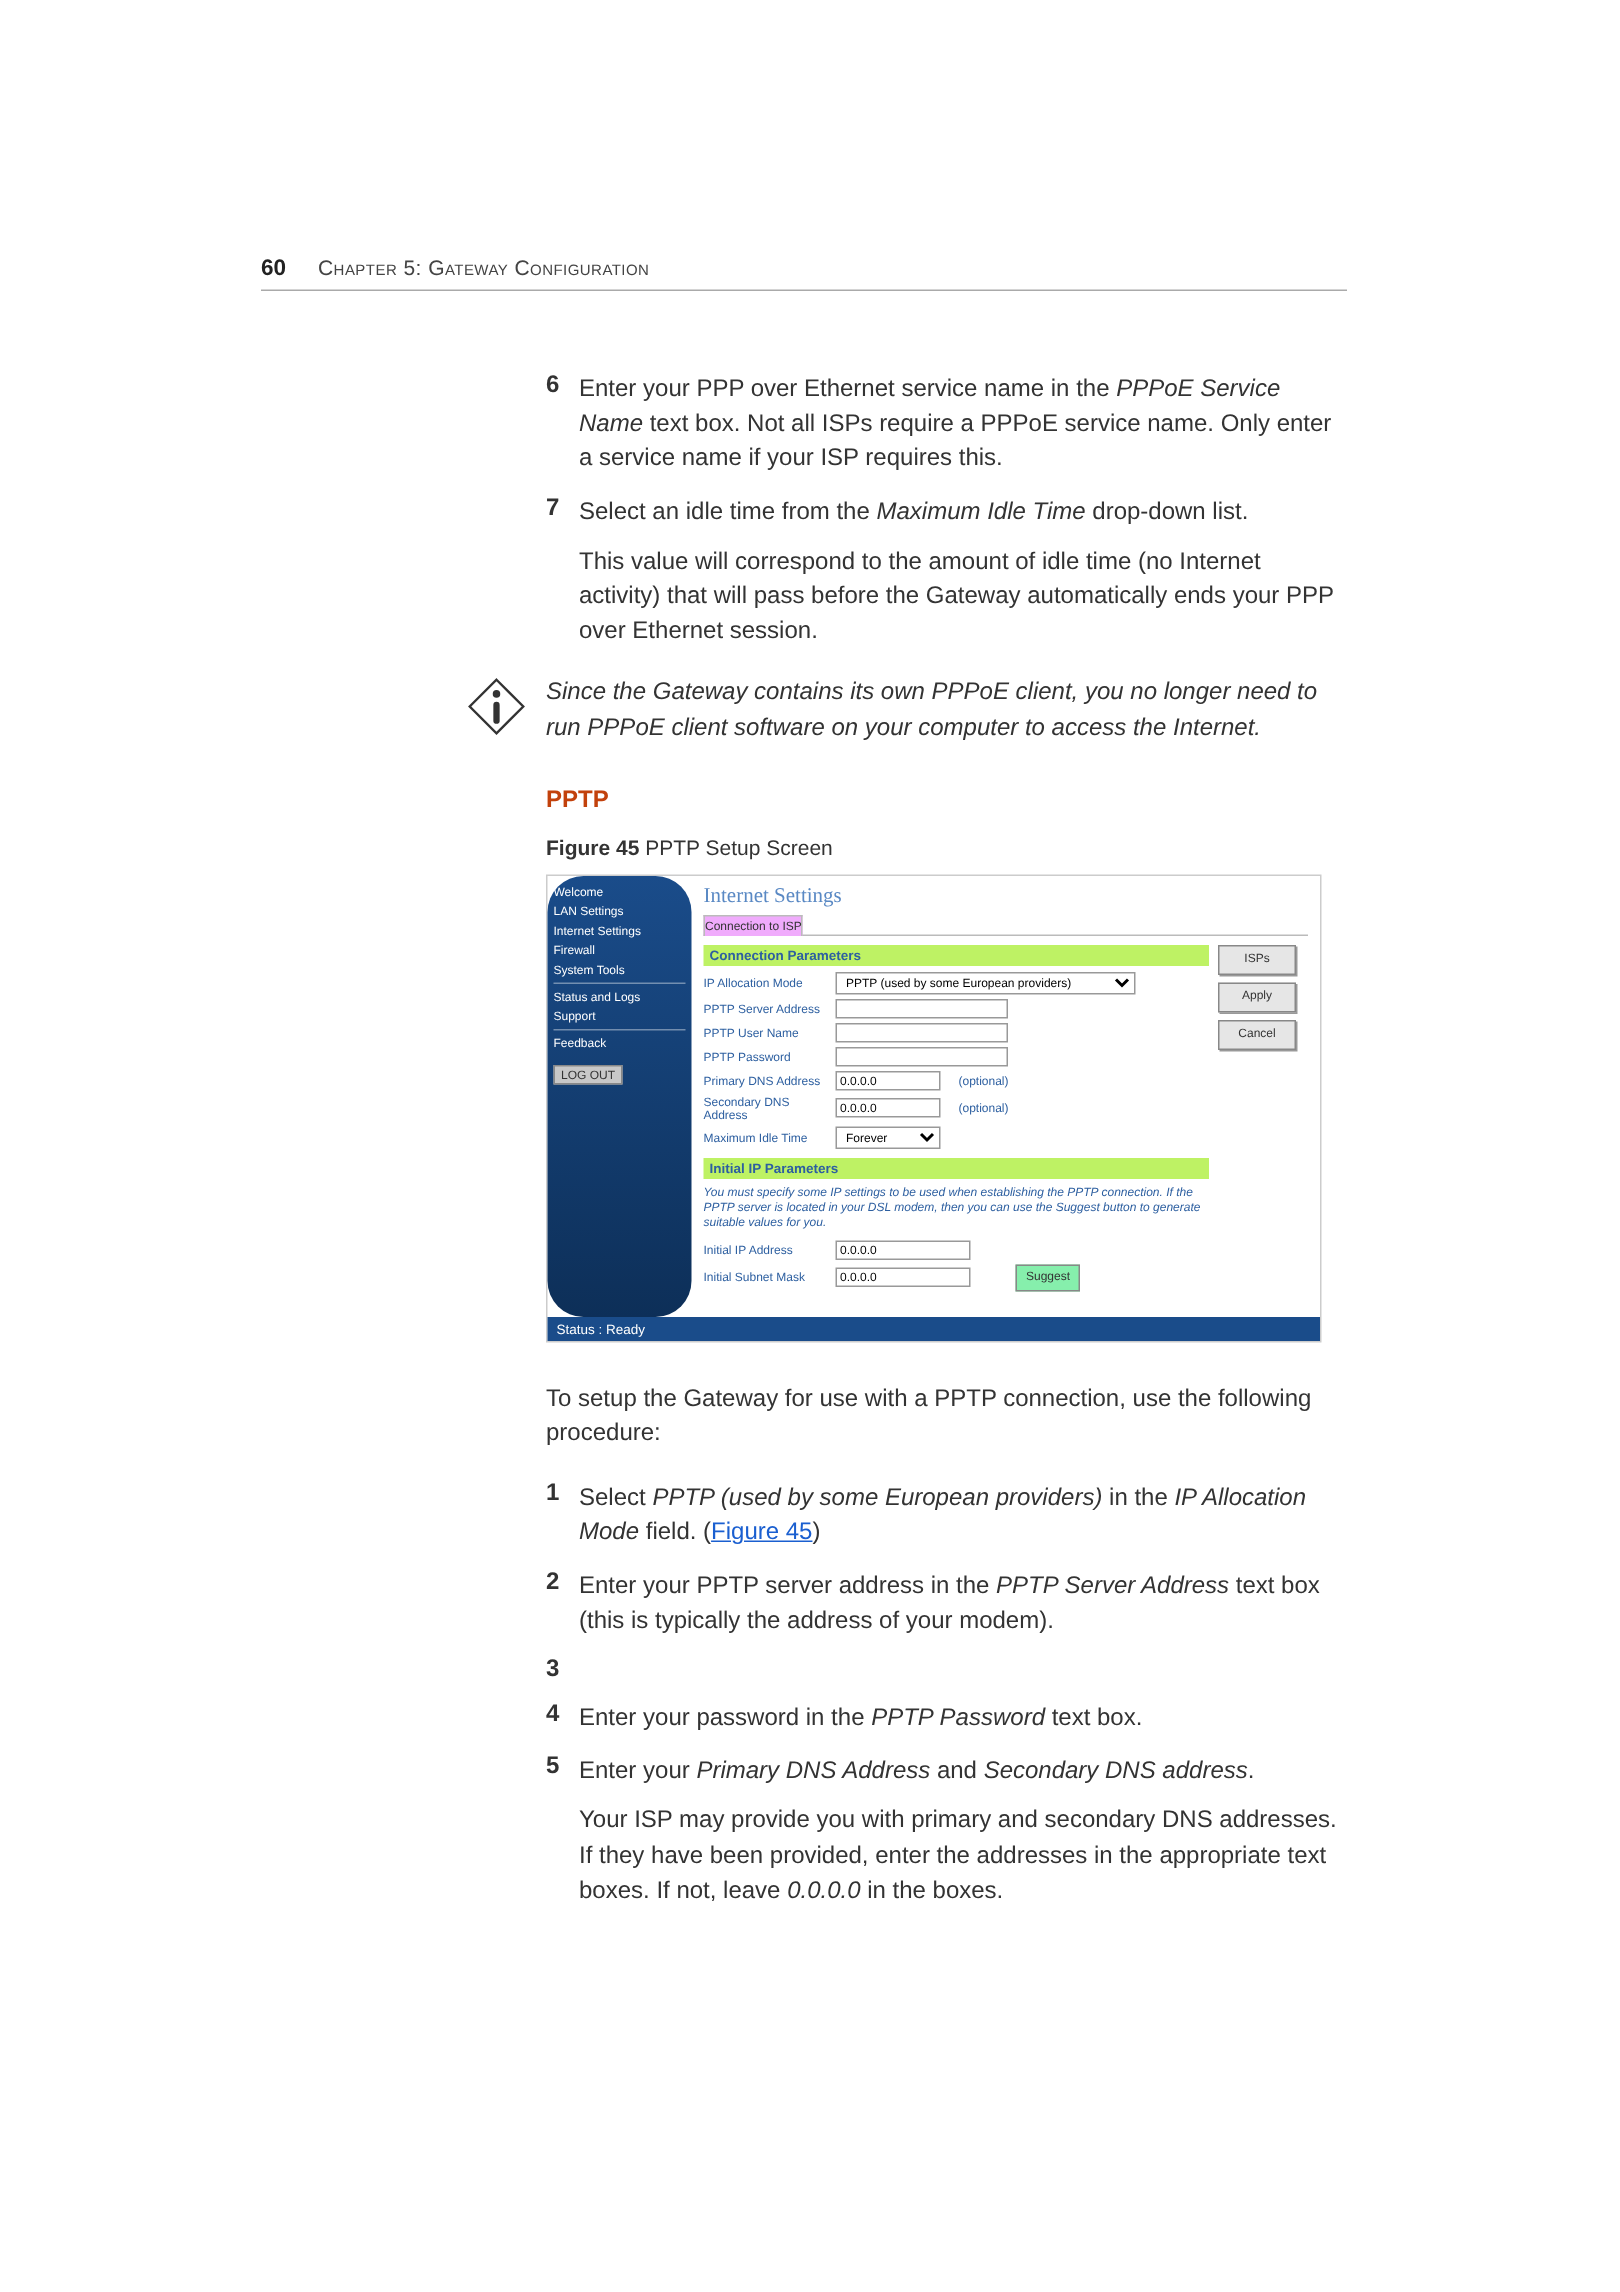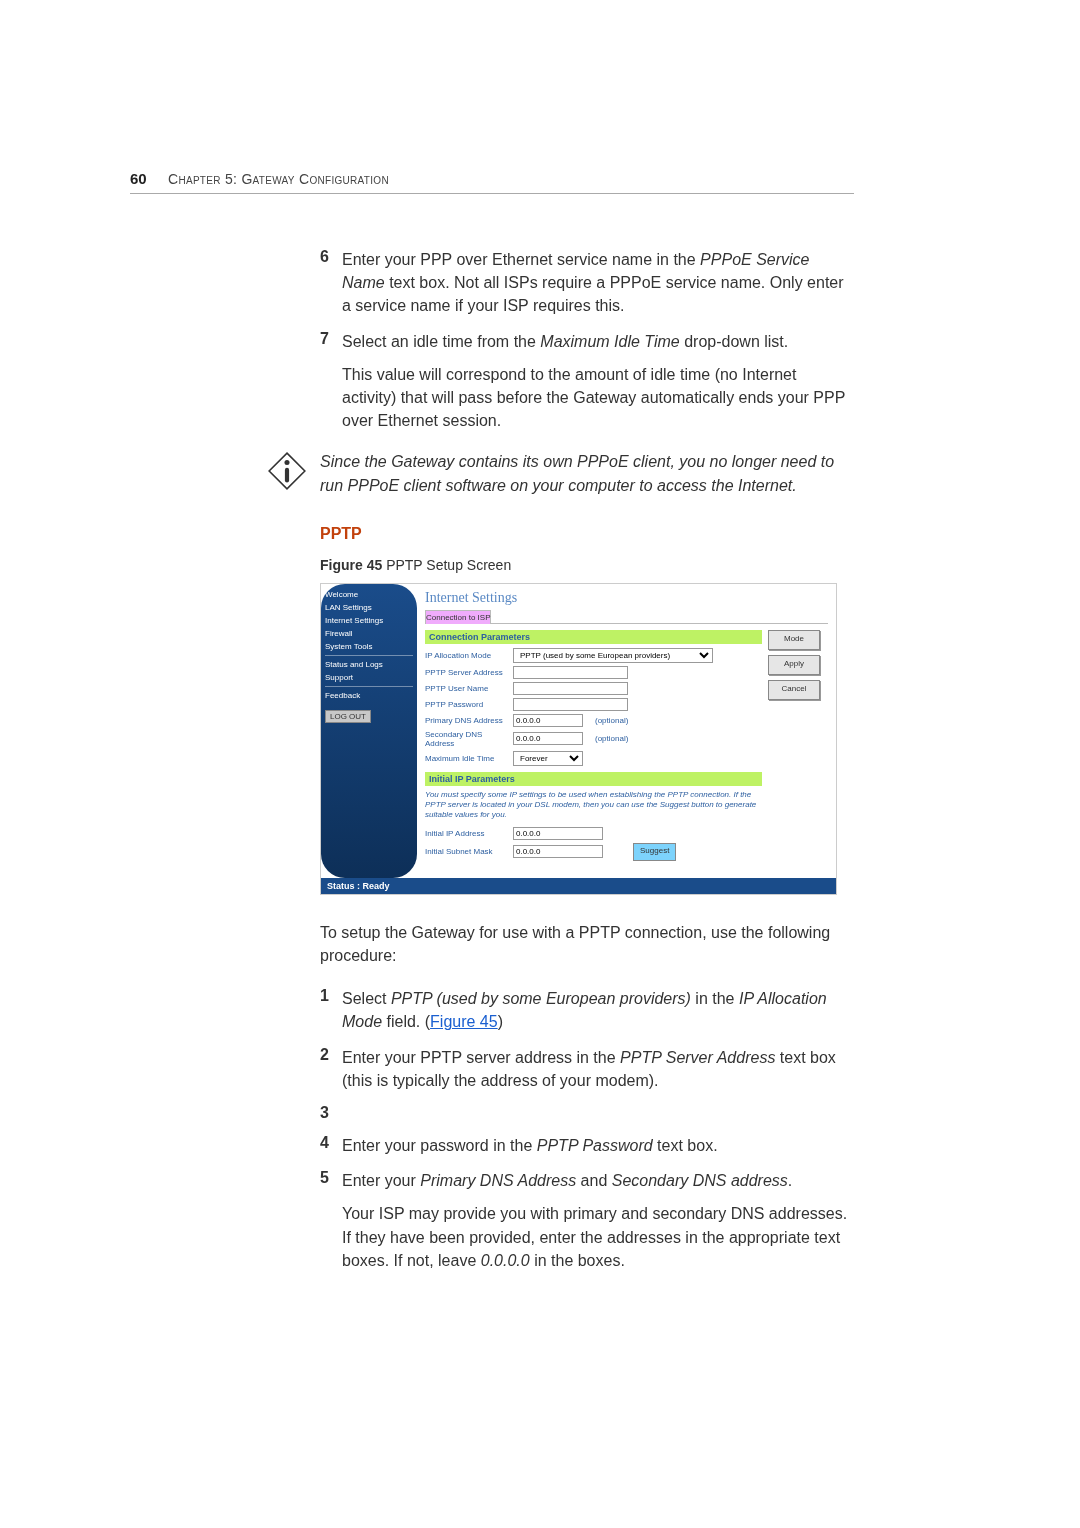--- a/index.html
+++ b/index.html
@@ -7,20 +7,21 @@
     padding: 0;
     background: #fff;
     font-family: "Helvetica Neue", Helvetica, Arial, sans-serif;
     color: #333;
     width: 1080px;
   }
   .page {
     padding: 170px 130px 80px 130px;
     box-sizing: border-box;
     width: 984px;
+    margin-left: 44px;
   }
   .page-header {
     display: flex;
     align-items: baseline;
     border-bottom: 1px solid #aaa;
     padding-bottom: 6px;
     margin-bottom: 54px;
   }
   .page-number {
     font-weight: bold;
@@ -223,32 +224,32 @@
     font-style: italic;
     color: #2d5fa0;
     font-size: 8px;
     line-height: 1.3;
     margin: 2px 0 6px 0;
   }
   .suggest-btn {
     display: inline-block;
     height: 16px;
     padding: 0 6px;
-    background: #7dd3fc;
+    background: #86efac;
     border: 1px solid #888;
     font-size: 8px;
     line-height: 14px;
     margin-left: 30px;
   }
   .status-bar {
     background: #1a4c8a;
     color: #fff;
     padding: 3px 6px;
     font-size: 9px;
-    font-weight: bold;
+    font-weight: normal;
   }
   .intro-para {
     font-size: 16px;
     line-height: 1.45;
     margin-bottom: 20px;
   }
   .link {
     color: #1a5fd0;
     text-decoration: underline;
   }
@@ -366,21 +367,21 @@
                 <div class="flabel">Initial IP Address</div>
                 <input class="finput" style="width: 90px;" value="0.0.0.0">
               </div>
               <div class="frow">
                 <div class="flabel">Initial Subnet Mask</div>
                 <input class="finput" style="width: 90px;" value="0.0.0.0">
                 <span class="suggest-btn">Suggest</span>
               </div>
             </div>
             <div class="ss-btn-col">
-              <div class="ss-btn">Mode</div>
+              <div class="ss-btn">ISPs</div>
               <div class="ss-btn">Apply</div>
               <div class="ss-btn">Cancel</div>
             </div>
           </div>
         </div>
       </div>
       <div class="status-bar">Status : Ready</div>
     </div>
 
     <div class="intro-para">To setup the Gateway for use with a PPTP connection, use the following procedure:</div>

